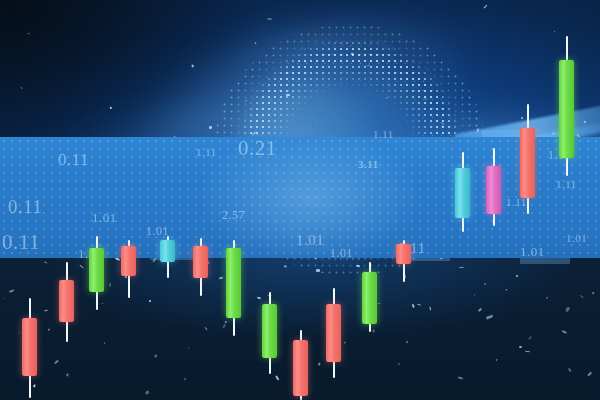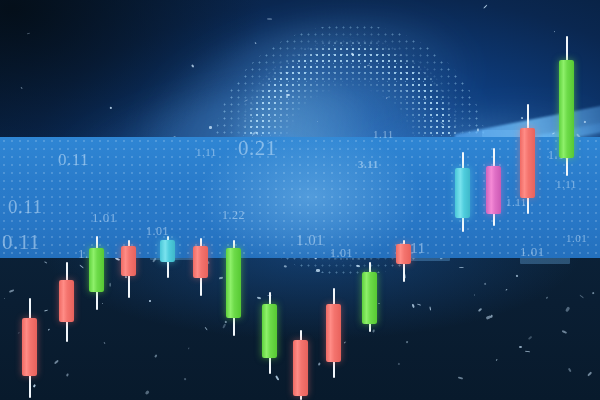--- a/index.html
+++ b/index.html
@@ -368,21 +368,21 @@
 
   <div id="numbers">
       <div class="num" style="left: 58px; top: 150px; font-size: 17px;">0.11</div>
       <div class="num" style="left: 8px; top: 196px; font-size: 19px;">0.11</div>
       <div class="num" style="left: 2px; top: 230px; font-size: 21px;">0.11</div>
       <div class="num" style="left: 92px; top: 210px; font-size: 13px;">1.01</div>
       <div class="num" style="left: 146px; top: 224px; font-size: 12px;">1.01</div>
       <div class="num" style="left: 78px; top: 246px; font-size: 13px;">1.01</div>
       <div class="num" style="left: 238px; top: 136px; font-size: 21px;">0.21</div>
       <div class="num" style="left: 196px; top: 146px; font-size: 11px;">1.11</div>
-      <div class="num" style="left: 222px; top: 208px; font-size: 12px;">1.22</div>
+      <div class="num" style="left: 222px; top: 208px; font-size: 12px;">2.57</div>
       <div class="num" style="left: 296px; top: 232px; font-size: 15px;">1.01</div>
       <div class="num" style="left: 373px; top: 128px; font-size: 11px;">1.11</div>
       <div class="num" style="left: 358px; top: 158px; font-size: 11px; font-weight: bold;">3.11</div>
       <div class="num" style="left: 330px; top: 246px; font-size: 12px;">1.01</div>
       <div class="num" style="left: 398px; top: 240px; font-size: 15px;">0.11</div>
       <div class="num" style="left: 548px; top: 148px; font-size: 12px;">1.11</div>
       <div class="num" style="left: 556px; top: 178px; font-size: 11px;">1.11</div>
       <div class="num" style="left: 520px; top: 244px; font-size: 13px;">1.01</div>
       <div class="num" style="left: 566px; top: 232px; font-size: 11px;">1.01</div>
       <div class="num" style="left: 506px; top: 196px; font-size: 11px;">1.11</div>

